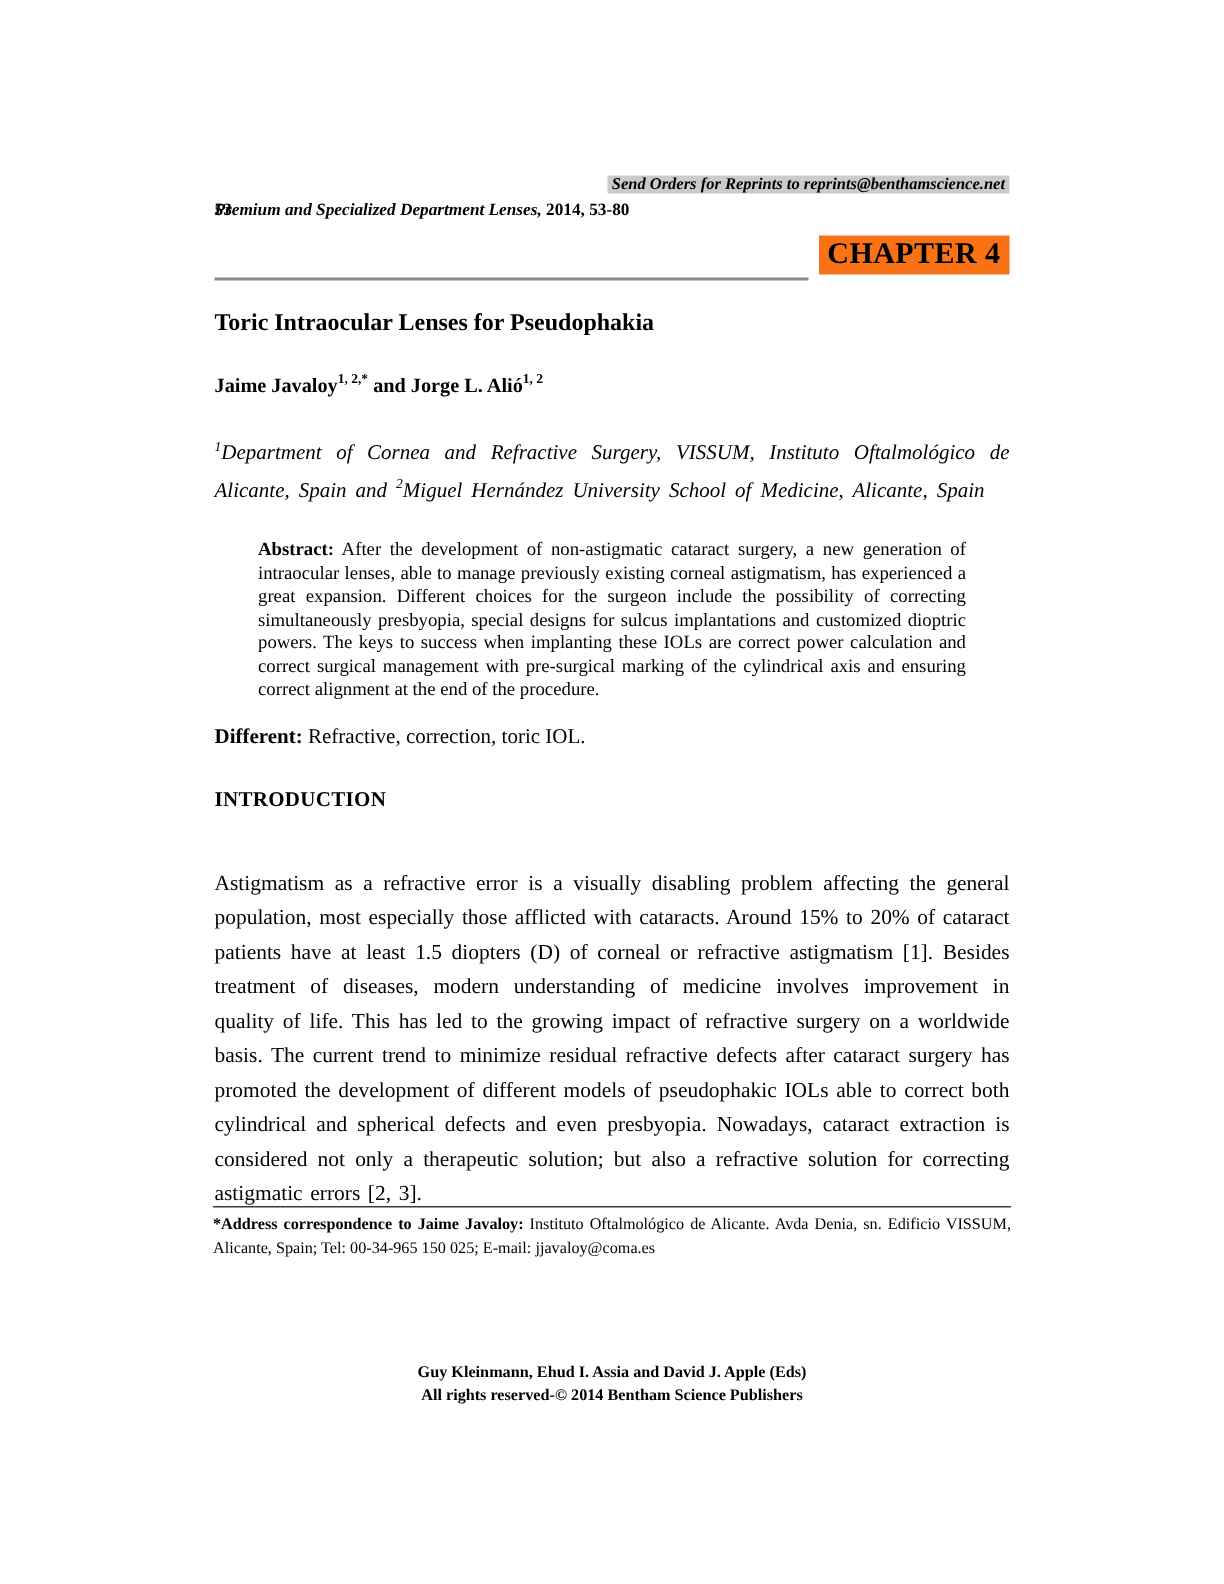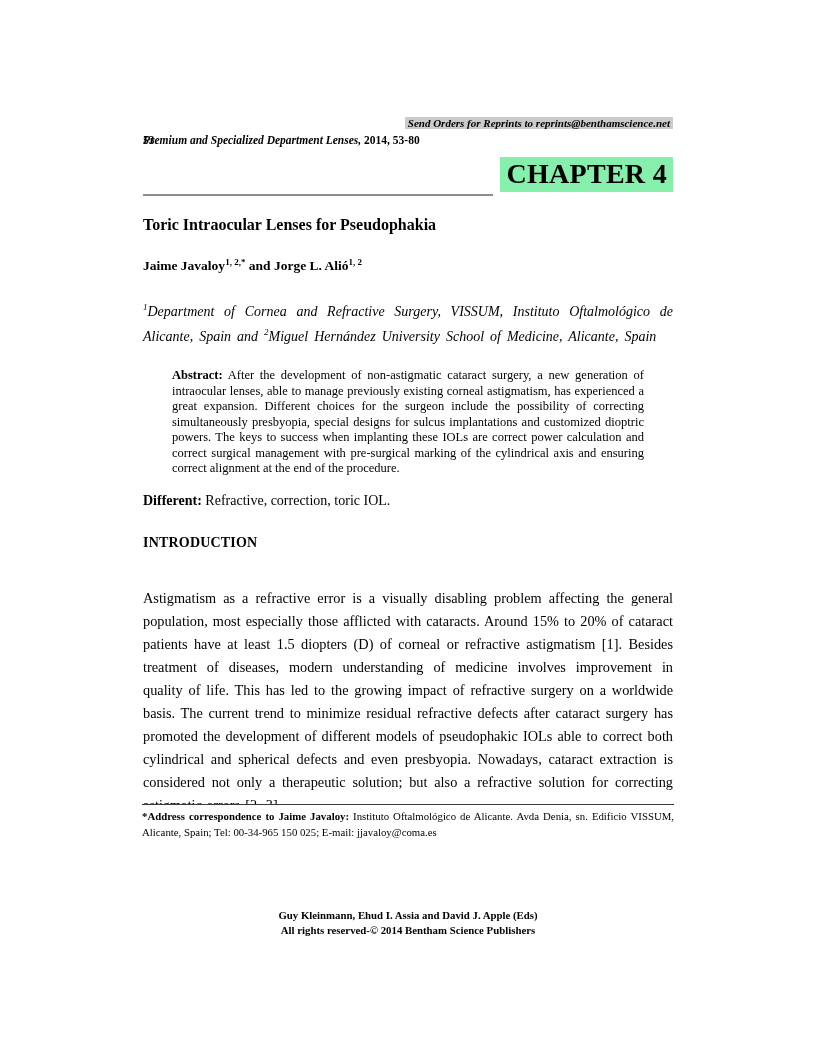--- a/index.html
+++ b/index.html
@@ -19,21 +19,21 @@
   .reprint-line { text-align: right; font-size: 11px; font-weight: bold; font-style: italic; line-height: 14px; }
   .reprint-line .hl { background: #cbcbcb; padding: 0 3px; }
 
   .journal-line { position: relative; text-align: left; font-size: 11.5px; font-weight: bold; line-height: 15px; margin-top: 3px; }
   .journal-line .pageno { position: absolute; left: 0; top: 0; font-style: normal; }
   .journal-line .jtitle { font-style: italic; }
   .journal-line .jissue { font-style: normal; }
 
   .chapter-row { display: flex; align-items: flex-end; margin-top: 9px; }
   .chapter-rule { flex: 1; height: 2px; background: #8c8c8c; margin-bottom: -4px; margin-right: 7px; }
-  .chapter-box { background: #86efac; font-size: 28px; font-weight: bold; padding: 1px 6px 2px 6px; letter-spacing: 0.3px; }
+  .chapter-box { background: #f97316; font-size: 20px; font-weight: bold; padding: 1px 6px 2px 6px; letter-spacing: 0.3px; }
 
   
   .article-title { margin-top: 24px; font-size: 16px; font-weight: bold; }
   .authors { margin-top: 24px; font-size: 13.5px; font-weight: bold; }
   sup { font-size: 9px; line-height: 0; vertical-align: super; }
   .affiliation { margin-top: 25px; font-size: 14px; font-style: italic; line-height: 25px; text-align: justify; word-spacing: 2.5px; }
   .abstract { margin: 19px 29px 0 29px; font-size: 12.5px; line-height: 15.5px; text-align: justify; }
   .abstract .lbl { font-weight: bold; }
   .keywords { margin-top: 15px; font-size: 14px; line-height: 18px; }
   .keywords .lbl { font-weight: bold; }

